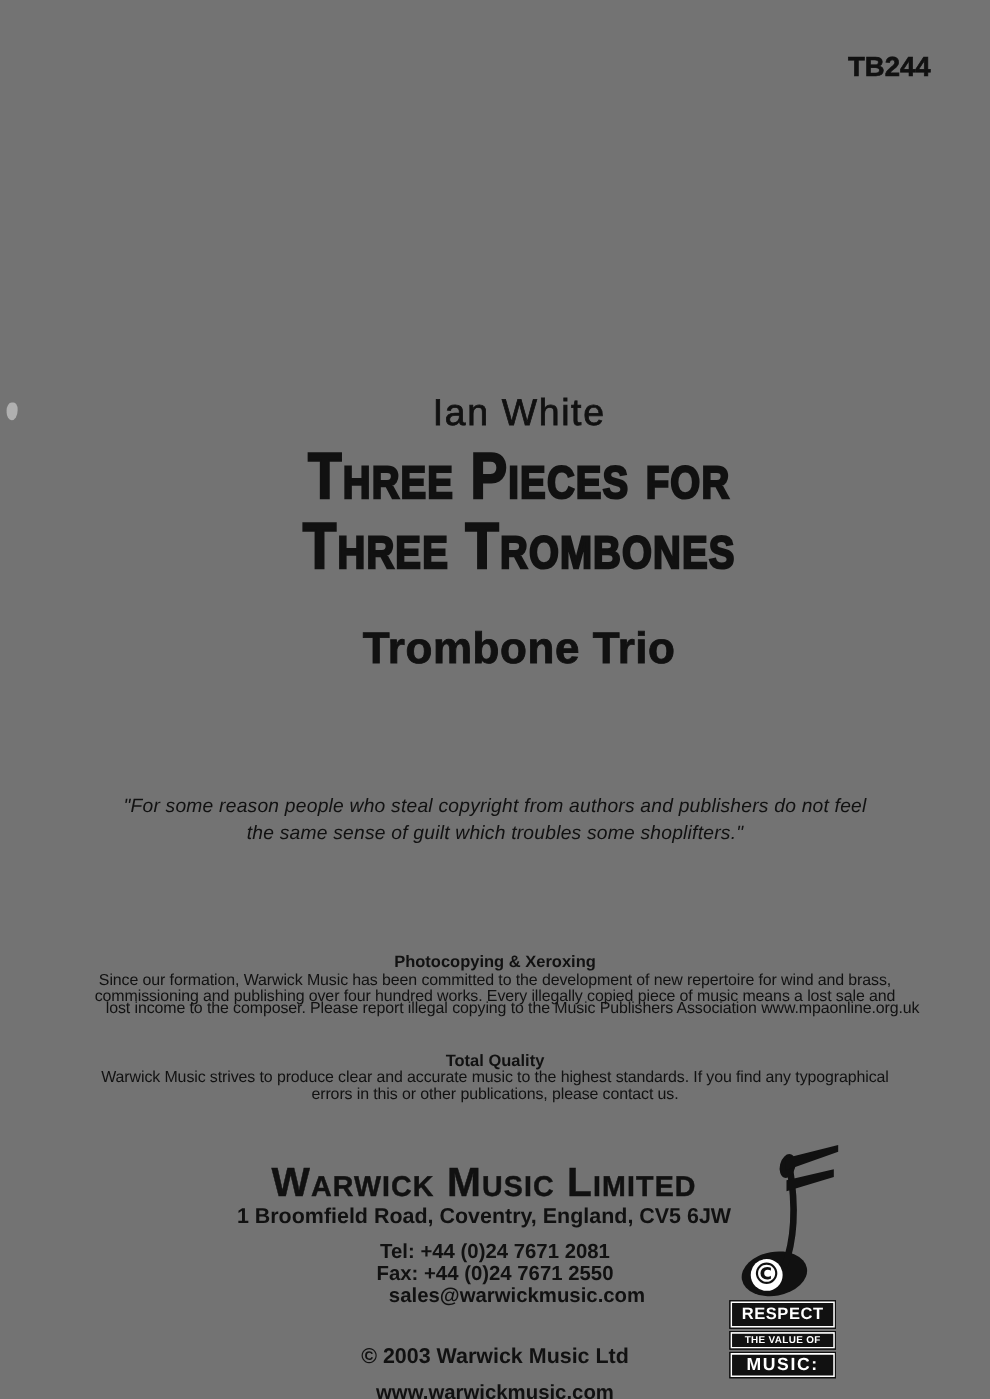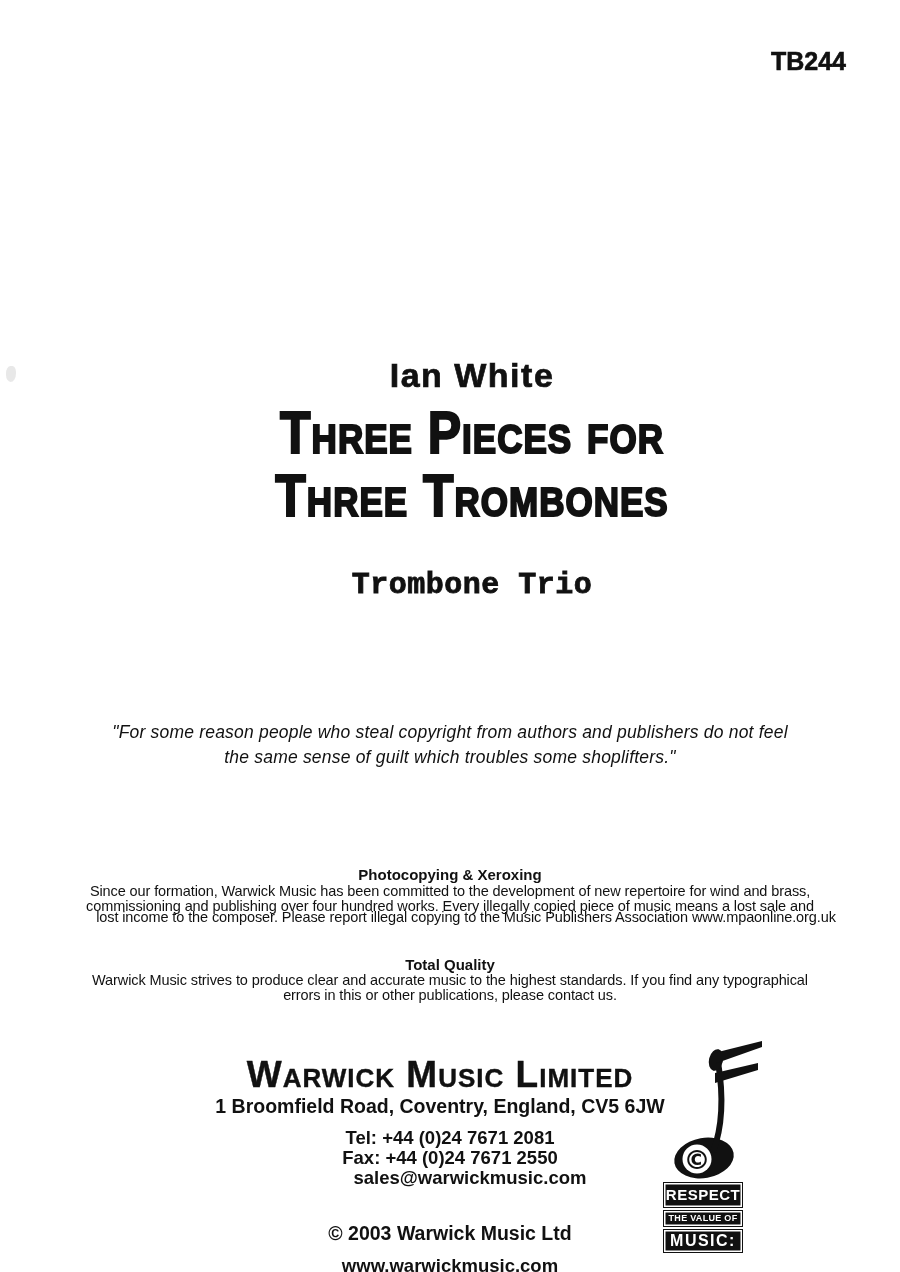--- a/index.html
+++ b/index.html
@@ -6,21 +6,21 @@
     margin: 0;
     padding: 0;
     background: #e8e8e8;
     font-family: "Liberation Sans", sans-serif;
   }
   .page {
     position: relative;
     width: 900px;
     height: 1272px;
     margin: 0 auto;
-    background: #ffffff;
+    background: #737373;
     color: #111111;
     overflow: hidden;
   }
   .abs { position: absolute; }
   .centered { left: 0; right: 0; text-align: center; }
 
   .catalog-number {
     top: 47px;
     right: 54px;
     font-size: 25px;
@@ -28,43 +28,42 @@
     letter-spacing: 0px;
     -webkit-text-stroke: 0.6px #111;
   }
 
   
   .title-centered { left: 44px; right: 0; text-align: center; }
 
   .composer {
     top: 356px;
     font-size: 34px;
-    font-weight: bold;
+    font-weight: normal;
     letter-spacing: 1.5px;
     -webkit-text-stroke: 0.7px #111;
   }
   .main-title-line {
     font-size: 50px;
     font-weight: bold;
     font-variant: small-caps;
     letter-spacing: 1px;
     -webkit-text-stroke: 1.8px #111;
     transform: scaleY(1.18);
     transform-origin: 50% 50%;
     line-height: 60px;
   }
   .main-title-1 { top: 403px; }
   .main-title-2 { top: 466px; }
 
   .subtitle {
     top: 568px;
-    font-size: 30px;
+    font-size: 40px;
     font-weight: bold;
     letter-spacing: 0.5px;
-    font-family: Liberation Mono, monospace;
     -webkit-text-stroke: 0.8px #111;
   }
 
   .quote-line {
     font-size: 17.5px;
     font-style: italic;
     line-height: 25px;
     letter-spacing: 0.2px;
   }
   .quote-1 { top: 720px; }
@@ -124,21 +123,21 @@
   
   .logo-note-svg {
     left: 636px;
     top: 1040px;
     width: 140px;
     height: 145px;
   }
   .logo-boxes {
     left: 663px;
     top: 1182px;
-    width: 80px;
+    width: 97px;
     display: flex;
     flex-direction: column;
     gap: 2px;
   }
   .logo-box {
     background: #111;
     color: #fff;
     text-align: center;
     border: 1px solid #111;
     box-shadow: inset 0 0 0 1.5px #fff;

